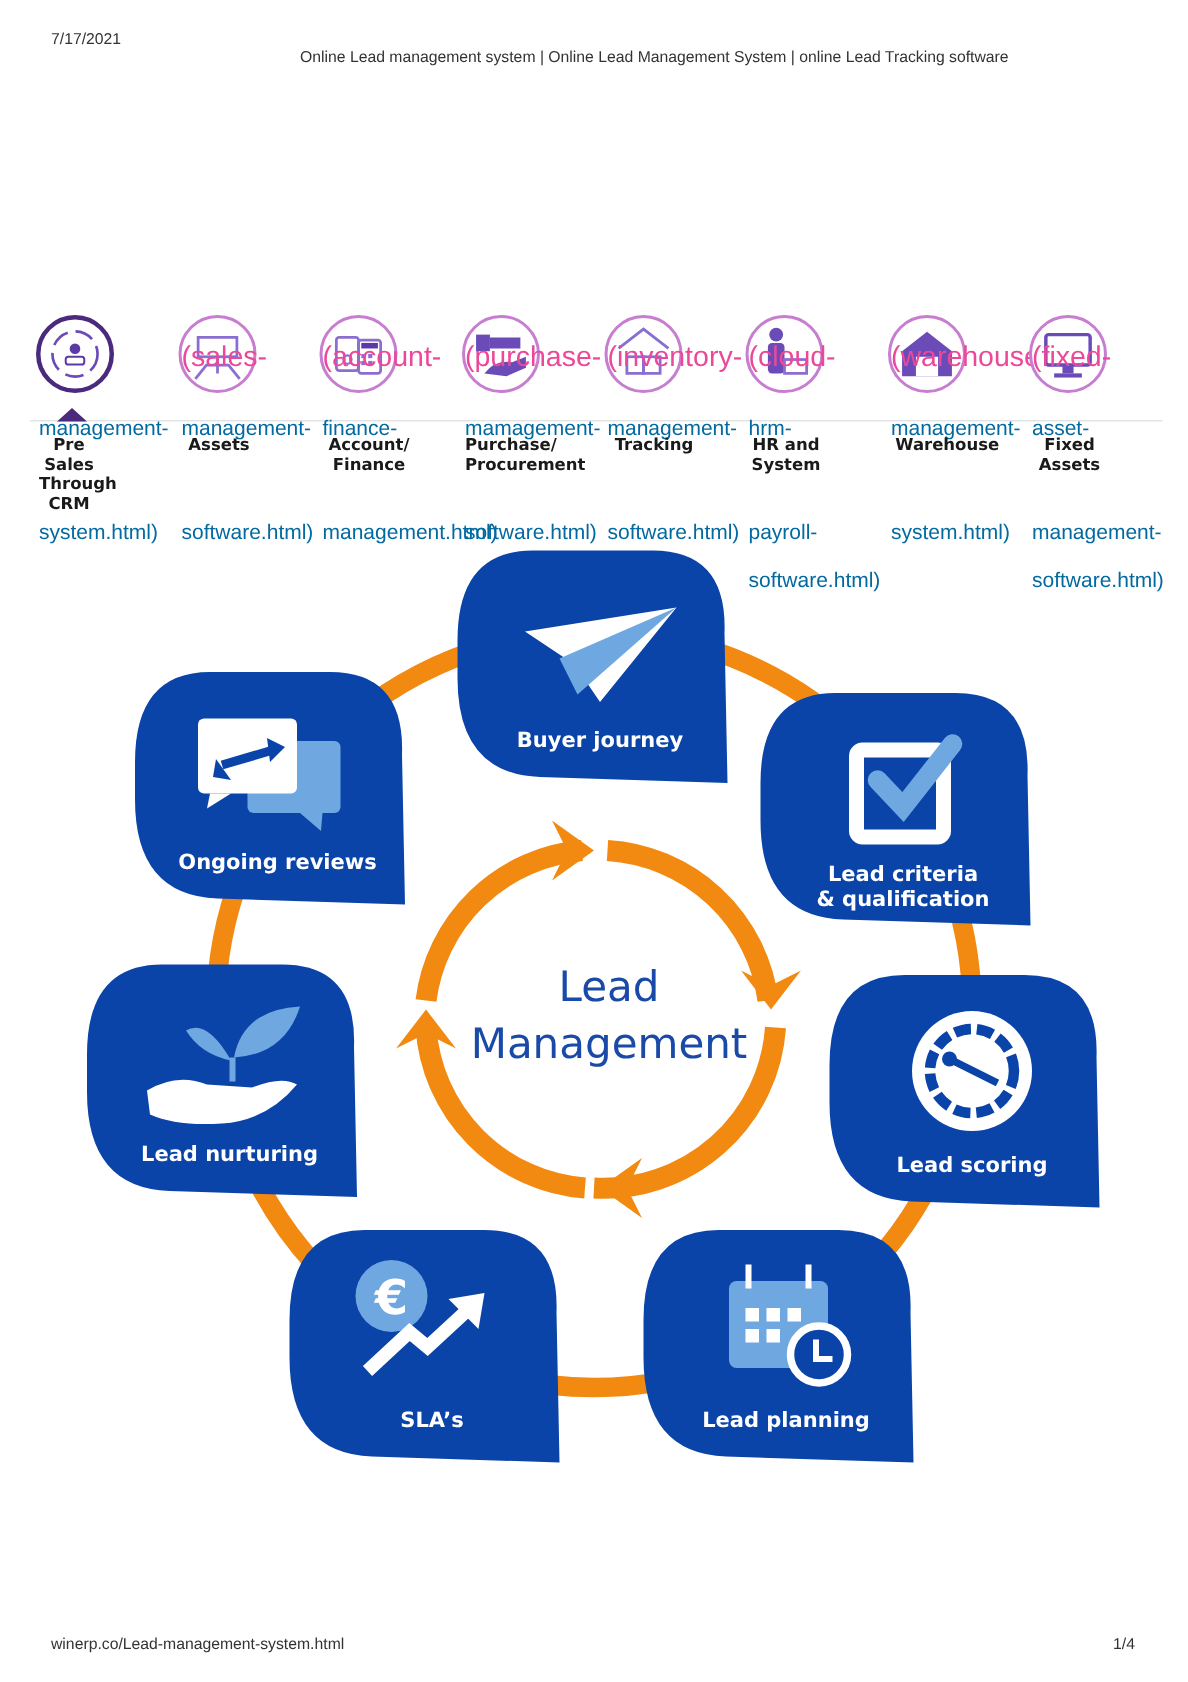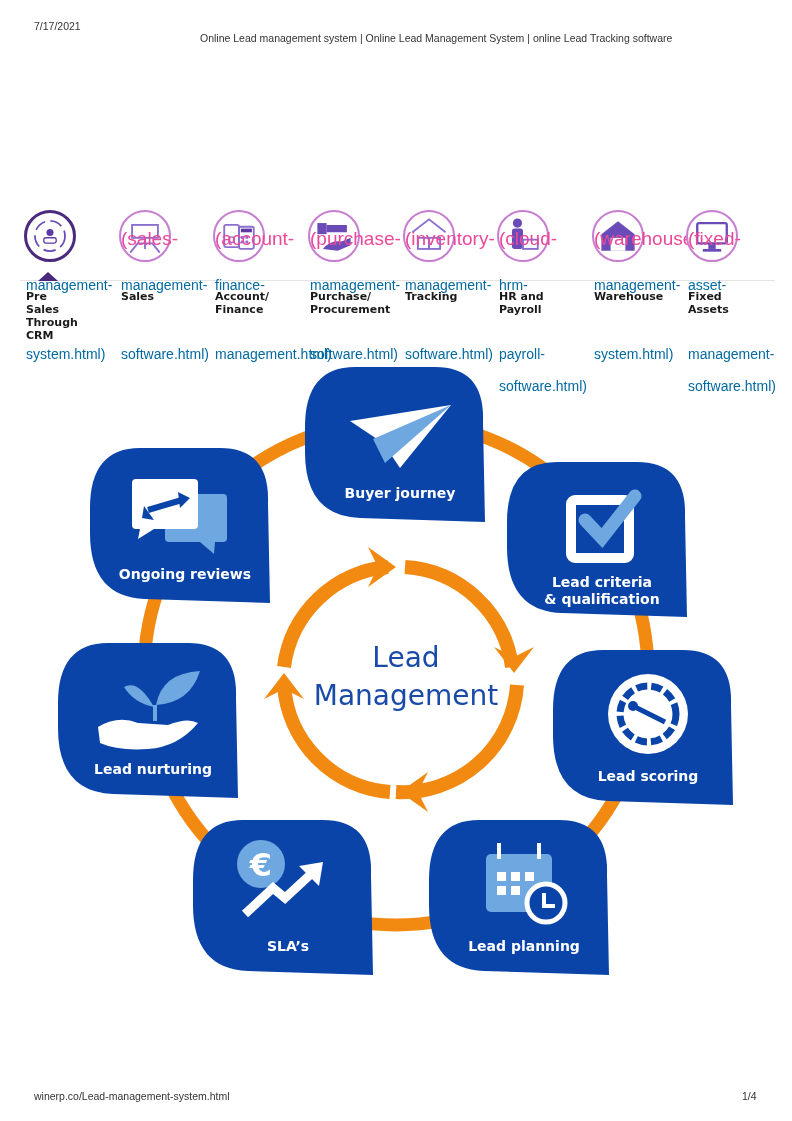--- a/index.html
+++ b/index.html
@@ -16,21 +16,21 @@
   .nav-divider { position: absolute; left: 20px; top: 280px; width: 755px; height: 1px; background: #e4e4e4; }
   .module { position: absolute; top: 210px; width: 95px; height: 180px; }
   .module .icon-circle { position: absolute; left: 0; top: 0; width: 52px; height: 52px; border-radius: 50%; border: 2px solid #c77dd0; background: #fff; overflow: hidden; }
   .module .icon-circle.active { border: 3px solid #4b2a7d; }
   .module .icon-circle svg { width: 100%; height: 100%; }
   .module .alt-frag { position: absolute; left: 2px; top: 18px; font-size: 19px; color: #ec4899; white-space: nowrap; }
   .module .frag { position: absolute; left: 2px; font-size: 14px; color: #0369a1; white-space: nowrap; }
   .module .frag.f1 { top: 67px; }
   .module .frag.f2 { top: 118px; margin-top: 18px; }
   .module .frag.f3 { top: 168px; }
-  .module .label { position: absolute; left: 2px; top: 80px; width: 95px; font-family: "DejaVu Sans", sans-serif; font-weight: bold; font-size: 11px; line-height: 13px; color: #1a1a1a; text-align: left; }
+  .module .label { position: absolute; left: 2px; top: 80px; width: 95px; font-family: "DejaVu Sans", sans-serif; font-weight: bold; font-size: 11px; line-height: 13px; color: #1a1a1a; text-align: center; }
   .module .caret { position: absolute; left: 14px; top: 62px; width: 0; height: 0; border-left: 10px solid transparent; border-right: 10px solid transparent; border-bottom: 9px solid #4b2a7d; }
 
   
   #diagram { position: absolute; left: 0; top: 355px; width: 792px; height: 640px; }
   #diagram svg { position: absolute; left: 0; top: 0; }
   .bubble-label { font-family: "DejaVu Sans", sans-serif; font-weight: bold; fill: #ffffff; font-size: 14px; }
   .center-text { font-family: "DejaVu Sans", sans-serif; fill: #1a4aa8; font-size: 28px; }
 </style>
 </head>
 <body>
@@ -57,21 +57,21 @@
 <div class="module" style="left:119px">
   <div class="icon-circle">
     <svg viewBox="0 0 52 52">
         <rect x="12" y="14" width="28" height="14" fill="none" stroke="#8a6fd0" stroke-width="2"></rect>
         <path d="M10 44 L18 34 L34 34 L42 44" fill="none" stroke="#8a6fd0" stroke-width="2"></path>
         <line x1="26" y1="28" x2="26" y2="40" stroke="#8a6fd0" stroke-width="2"></line>
       </svg>
   </div>
   <div class="alt-frag">(sales-</div>
   <div class="frag f1">management-</div>
-  <div class="label" style="width:50px">Sales</div>
+  <div class="label" style="width:50px">Assets</div>
   <div class="frag f2">software.html)</div>
 </div>
 
 <div class="module" style="left:213px">
   <div class="icon-circle">
     <svg viewBox="0 0 52 52">
         <rect x="10" y="14" width="16" height="24" rx="2" fill="none" stroke="#8a6fd0" stroke-width="2"></rect>
         <circle cx="18" cy="30" r="3" fill="none" stroke="#8a6fd0" stroke-width="1.5"></circle>
         <rect x="26" y="16" width="16" height="24" rx="2" fill="none" stroke="#8a6fd0" stroke-width="2"></rect>
         <rect x="28" y="18" width="12" height="4" fill="#5b3aa6"></rect>
@@ -120,21 +120,21 @@
 <div class="module" style="left:497px">
   <div class="icon-circle">
     <svg viewBox="0 0 52 52">
         <circle cx="20" cy="12" r="5" fill="#6a4bb8"></circle>
         <rect x="14" y="18" width="12" height="22" rx="3" fill="#6a4bb8"></rect>
         <rect x="26" y="30" width="16" height="10" fill="none" stroke="#8a6fd0" stroke-width="2"></rect>
       </svg>
   </div>
   <div class="alt-frag">(cloud-</div>
   <div class="frag f1">hrm-</div>
-  <div class="label" style="width:50px">HR and Payroll</div>
+  <div class="label" style="width:50px">HR and System</div>
   <div class="frag f2">payroll-</div>
   <div class="frag f3" style="top:168px">software.html)</div>
 </div>
 
 <div class="module" style="left:592px">
   <div class="icon-circle">
     <svg viewBox="0 0 52 52">
         <path d="M8 24 L26 10 L44 24 L44 42 L8 42 Z" fill="#6a4bb8"></path>
         <rect x="18" y="28" width="16" height="14" fill="#fff"></rect>
       </svg>

